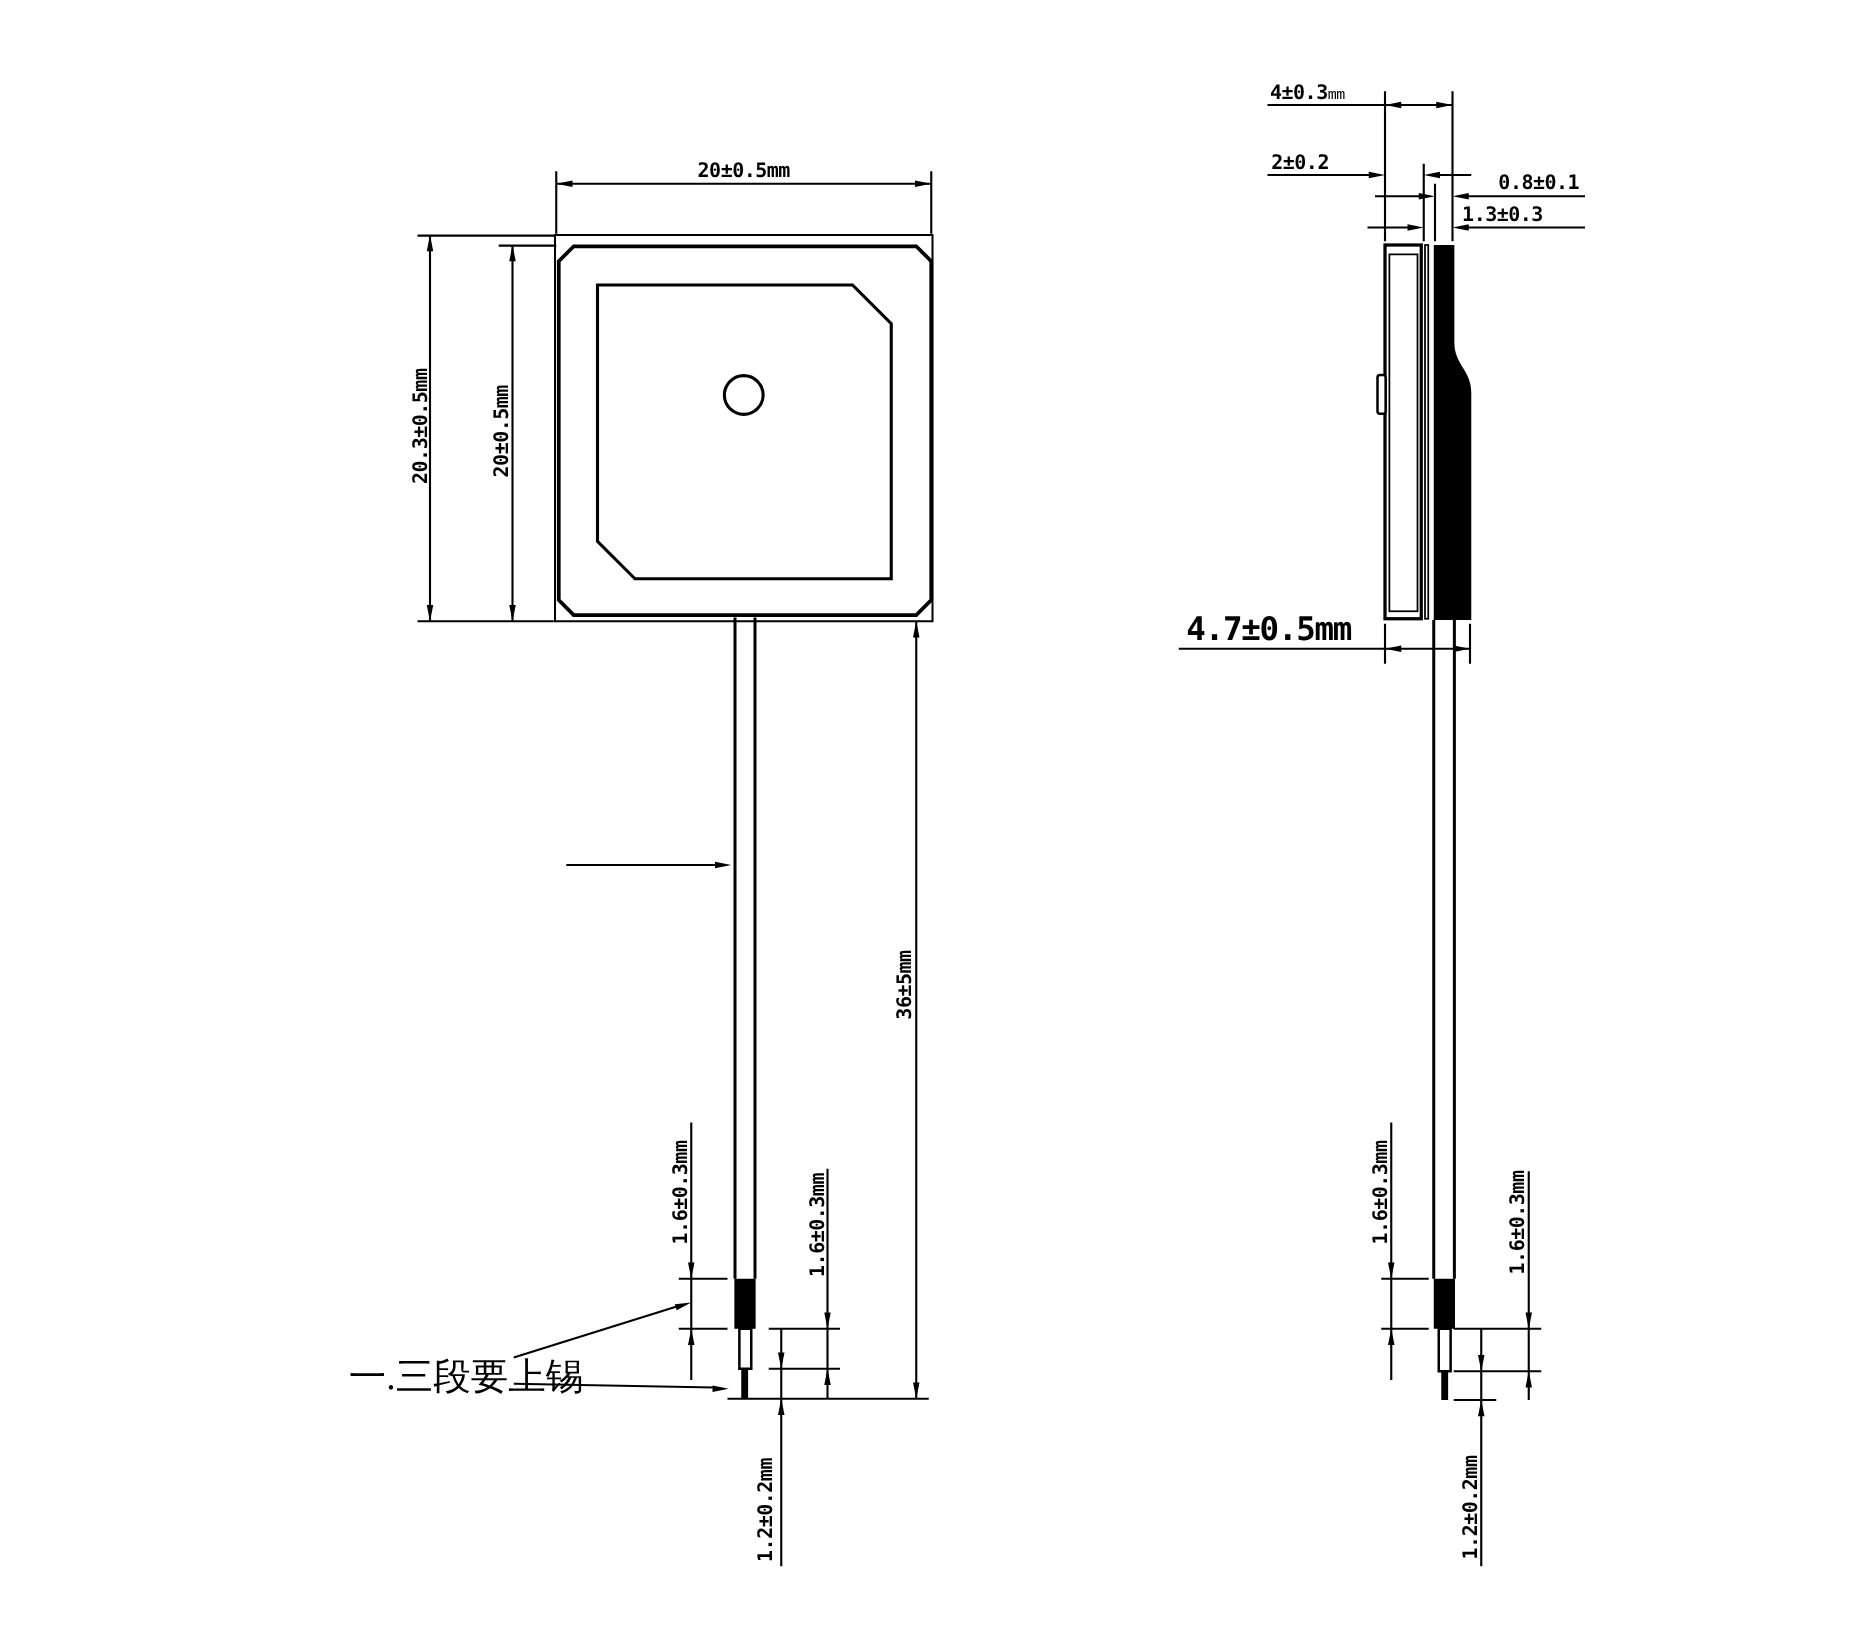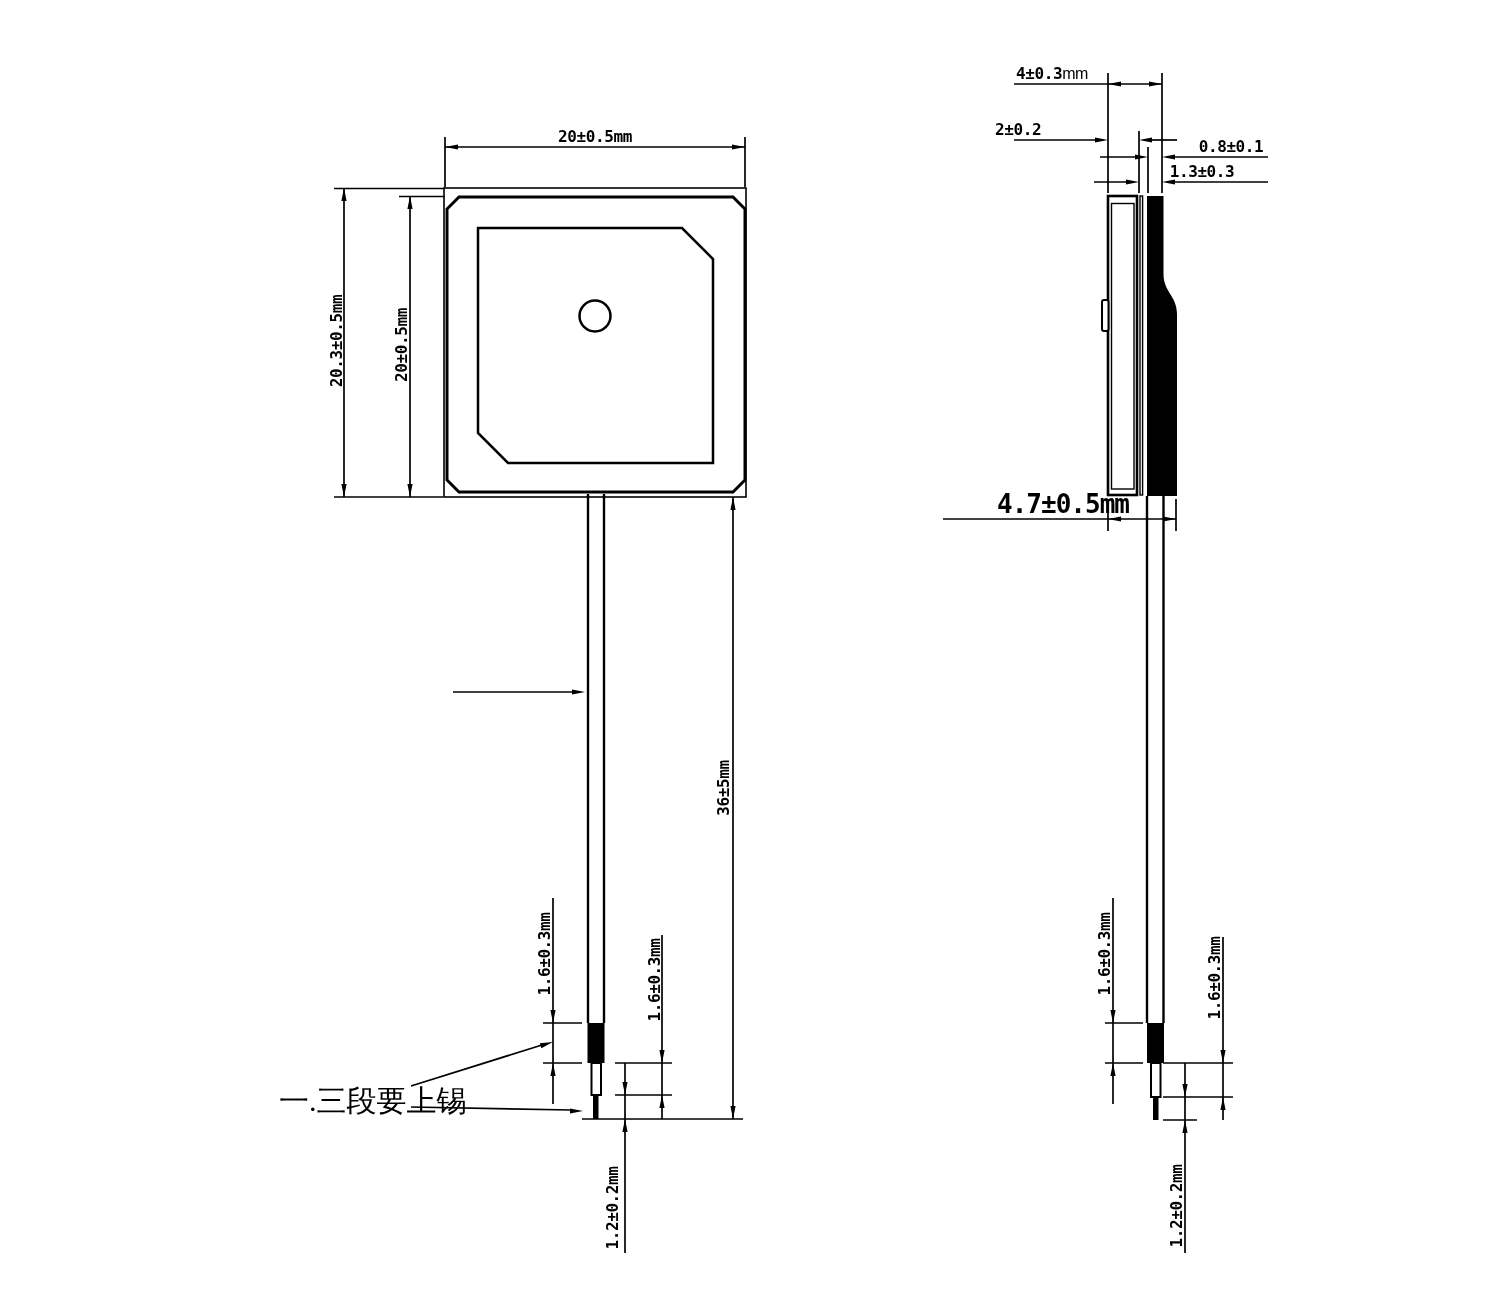--- a/index.html
+++ b/index.html
@@ -3,22 +3,22 @@
 <meta charset="utf-8">
 <style>
   html,body{margin:0;padding:0;background:#ffffff;}
   #canvas{position:relative;width:1500px;height:1314px;background:#ffffff;overflow:hidden;
           font-family:"DejaVu Sans Mono",monospace;}
   #drawing{position:absolute;left:0;top:0;}
   .lbl{position:absolute;font:bold 16px "DejaVu Sans Mono",monospace;color:#000;
        white-space:nowrap;letter-spacing:-0.4px;}
   .ctr{transform:translate(-50%,-50%);}
   .vert{transform:translate(-50%,-50%) rotate(-90deg);}
-  .big{font-size:26px;letter-spacing:-1px;margin-left:48px;}
-  .unit-sm{font-size:16px;font-weight:normal;font-family:Liberation Sans, sans-serif;}
+  .big{font-size:26px;letter-spacing:-1px;}
+  .unit-sm{font-size:12px;font-weight:normal;font-family:Liberation Mono, monospace;}
   .cjk{position:absolute;color:#000;white-space:nowrap;
        font-family:"Liberation Serif","DejaVu Serif",serif;font-weight:400;}
   .note-big{font-size:45px;letter-spacing:1px;}
   .note-sm{font-size:30px;}
   svg line{stroke:#000;stroke-width:1.7;}
   svg .thin{stroke-width:1.4;}
   svg .thick{stroke-width:3;}
   svg .med{stroke-width:2.4;}
   svg .arrow{fill:#000;stroke:none;}
   svg .nofill{fill:none;}
@@ -185,21 +185,21 @@
   <div class="lbl vert" style="left:336px;top:341px;">20.3±0.5mm</div>
   <div class="lbl vert" style="left:401px;top:345px;">20±0.5mm</div>
   <div class="lbl vert" style="left:723px;top:788px;">36±5mm</div>
   <div class="lbl vert" style="left:544px;top:954px;">1.6±0.3mm</div>
   <div class="lbl vert" style="left:654px;top:980px;">1.6±0.3mm</div>
   <div class="lbl vert" style="left:612px;top:1208px;">1.2±0.2mm</div>
 
   <div class="lbl" style="left:1016px;top:64px;">
     <span>4±0.3</span><span class="unit-sm">mm</span>
   </div>
-  <div class="lbl" style="left:995px;top:120px;">2±0.2</div>
+  <div class="lbl" style="left:1017px;top:120px;">2±0.2</div>
   <div class="lbl ctr" style="left:1231px;top:146px;">0.8±0.1</div>
   <div class="lbl ctr" style="left:1202px;top:171px;">1.3±0.3</div>
   <div class="lbl big ctr" style="left:1015px;top:504px;">4.7±0.5mm</div>
   <div class="lbl vert" style="left:1104px;top:954px;">1.6±0.3mm</div>
   <div class="lbl vert" style="left:1214px;top:978px;">1.6±0.3mm</div>
   <div class="lbl vert" style="left:1176px;top:1206px;">1.2±0.2mm</div>
 
   <div class="cjk note-sm" style="left:279px;top:1081px;">一.三段要上锡</div>
 </div>
 

